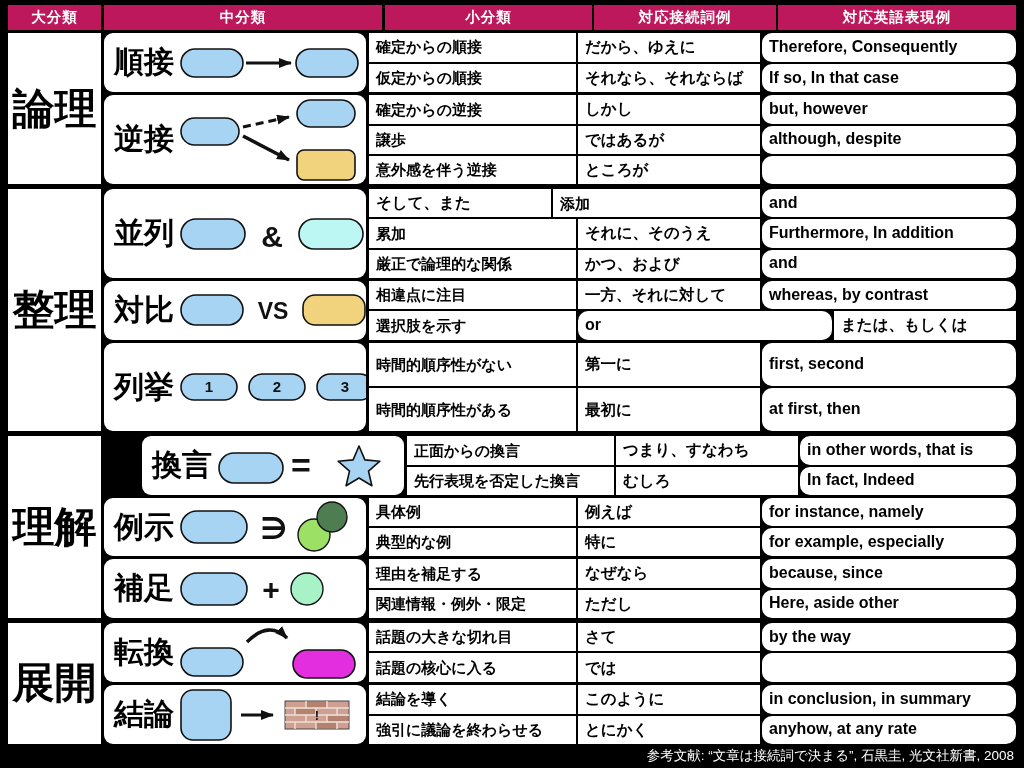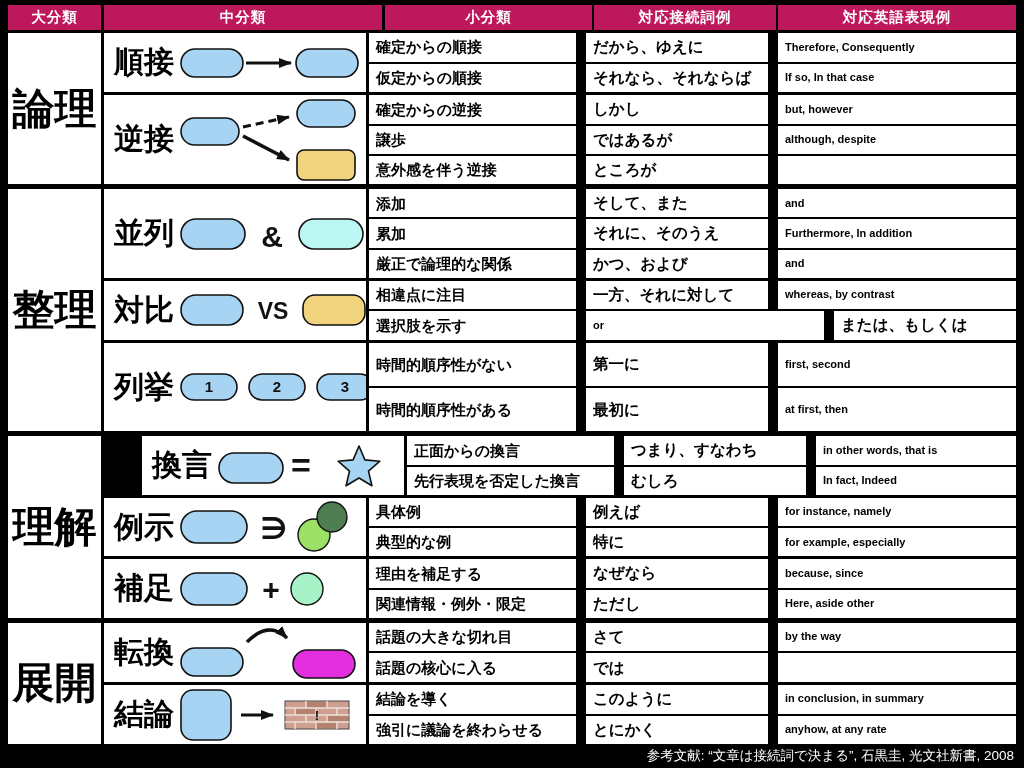--- a/index.html
+++ b/index.html
@@ -13,29 +13,29 @@
   .w1 { width:278px; margin-right:3px; }
   .w2 { width:207px; margin-right:2px; }
   .w3 { width:182px; margin-right:2px; }
   .w4 { flex:1; }
   .tbody { flex:1; display:flex; flex-direction:column; gap:5px; min-height:0; }
   .section { display:flex; gap:3px; min-height:0; }
   .major { width:93px; background:#fff; display:flex; align-items:center; justify-content:center;
            font-size:42px; font-weight:bold; color:#000; }
   .groups { flex:1; display:flex; flex-direction:column; gap:3px; min-height:0; }
   .group { display:flex; gap:3px; min-height:0; }
-  .mid { width:262px; background:#fff; display:flex; align-items:center; padding-left:10px; overflow:hidden; }
+  .mid { width:262px; background:#fff; display:flex; align-items:center; padding-left:10px; overflow:hidden;border-radius:9px; }
   .midlabel { font-size:30px; font-weight:bold; color:#000; white-space:nowrap; margin-right:5px; }
   .rows { flex:1; display:flex; flex-direction:column; gap:2px; min-height:0; }
-  .trow { flex:1; display:flex; gap:10px; min-height:0; }
+  .trow { flex:1; display:flex; gap:2px; min-height:0; }
   .cell { background:#fff; display:flex; align-items:center; padding:0 2px 0 7px;
           font-weight:bold; color:#000; font-size:15px; line-height:1.05; white-space:nowrap; overflow:hidden; }
   .cell.minor { width:207px; }
   .cell.conj  { width:182px; font-size:15.5px; }
-  .cell.eng   { flex:1; font-size:11px; }
+  .cell.eng   { flex:1; font-size:16px;border-radius:10px; }
   .footer { flex:0 0 17px; margin-top:3px; display:flex; align-items:center; justify-content:flex-end;
             color:#ffffff; font-size:13.5px; padding-right:2px; }
   svg { display:block; flex:0 0 auto; }
 </style>
 </head>
 <body>
 
 <div class="page">
   <div class="hrow" id="hdr">
       <div class="hcell w0">大分類</div>
@@ -129,22 +129,22 @@
               <span>
                 <svg width="190" height="44" viewBox="0 0 190 44" xmlns="http://www.w3.org/2000/svg">
                   <rect x="2" y="7" width="64" height="30" rx="15" fill="#a6d4f2" stroke="#111111" stroke-width="1.6"></rect>
                   <text x="93" y="35" font-size="30" font-weight="bold" fill="#111" text-anchor="middle" font-family="Liberation Sans, DejaVu Sans, sans-serif">&amp;</text>
                   <rect x="120" y="7" width="64" height="30" rx="15" fill="#bdf7f4" stroke="#111111" stroke-width="1.6"></rect>
                 </svg>
               </span>
             </div>
             <div class="rows">
               <div class="trow">
+                <div class="cell conj">そして、また</div>
                 <div class="cell minor">添加</div>
-                <div class="cell conj">そして、また</div>
                 <div class="cell eng">and</div>
               </div>
               <div class="trow">
                 <div class="cell minor">累加</div>
                 <div class="cell conj">それに、そのうえ</div>
                 <div class="cell eng">Furthermore, In addition</div>
               </div>
               <div class="trow">
                 <div class="cell minor">厳正で論理的な関係</div>
                 <div class="cell conj">かつ、および</div>

